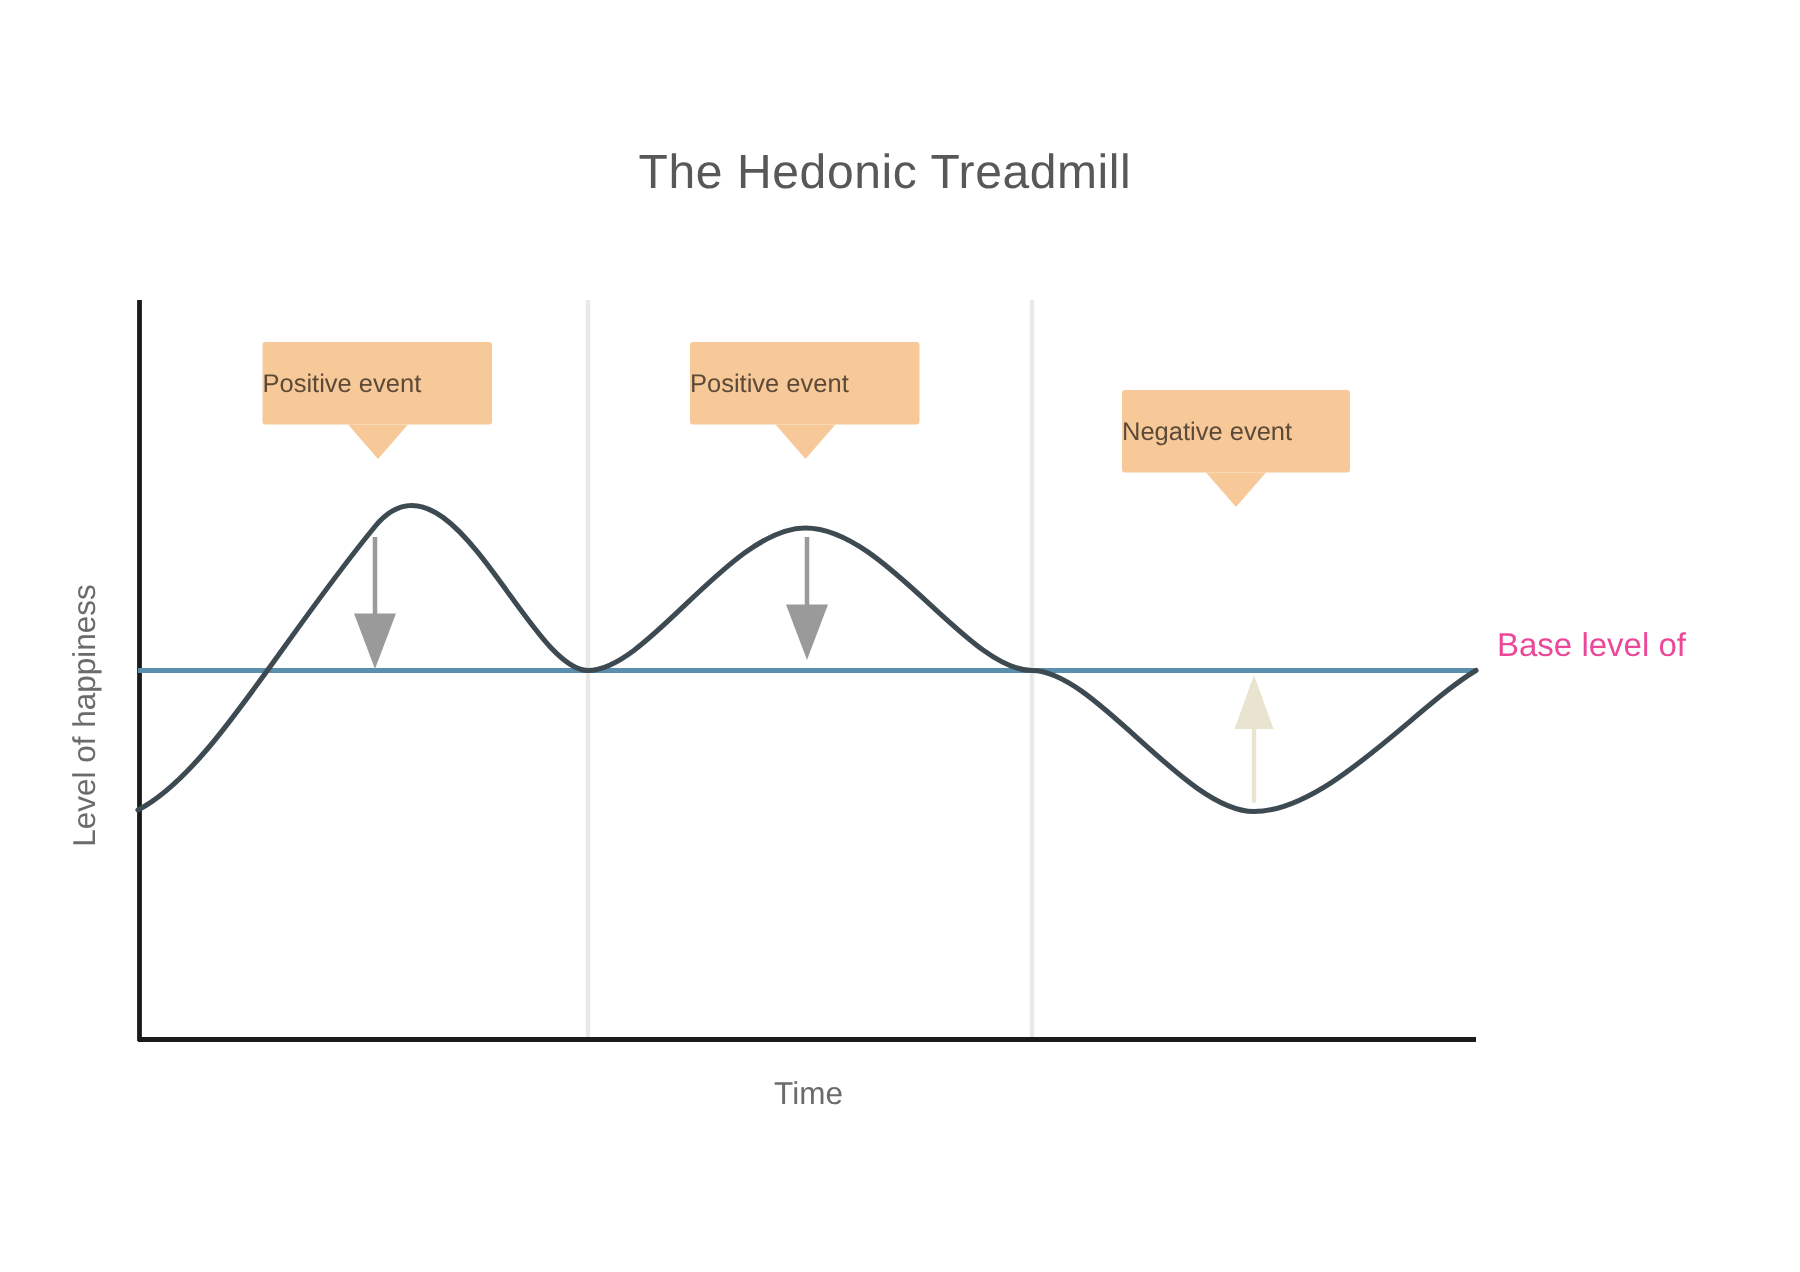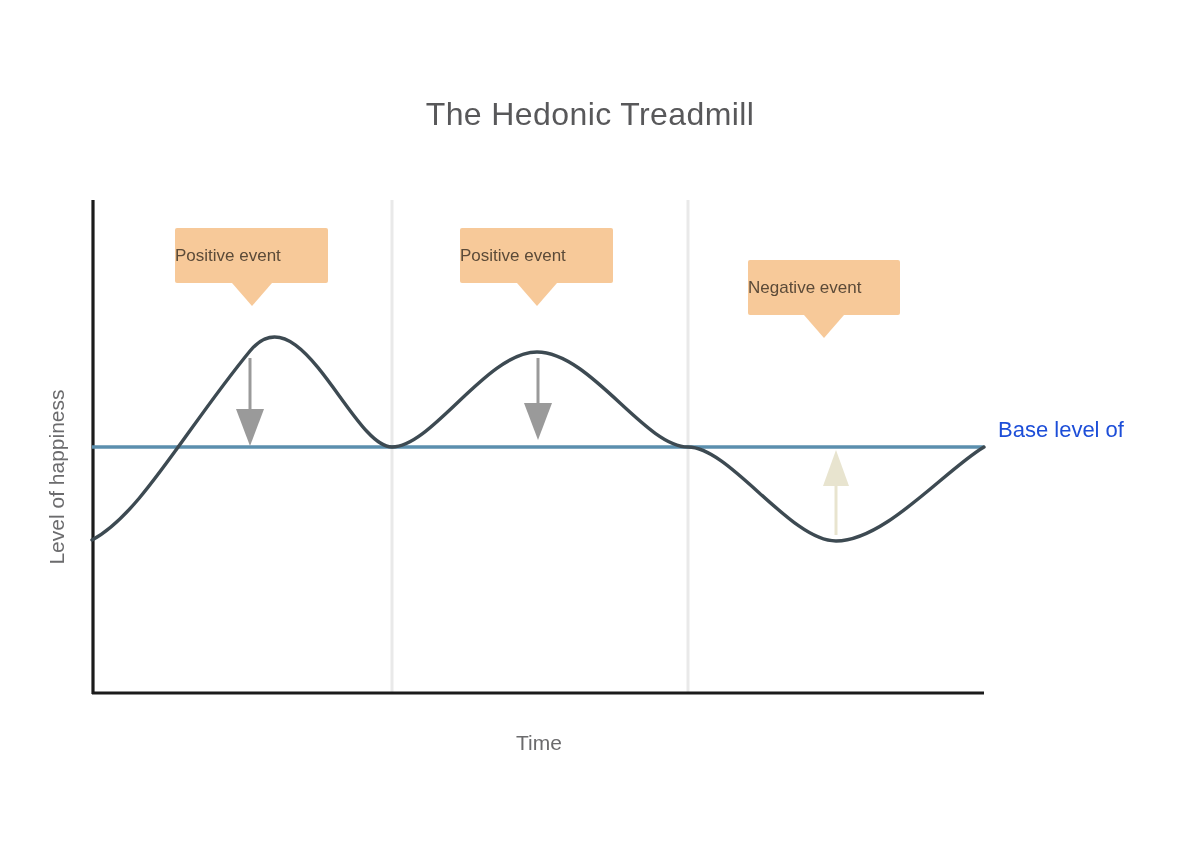--- a/index.html
+++ b/index.html
@@ -8,30 +8,30 @@
     font-family:"Liberation Sans", sans-serif;
     overflow:hidden;position:relative;
   }
   #stage{position:absolute;left:0;top:0;width:1200px;height:848px;}
   #chart-title{
     position:absolute;left:0;top:96px;width:1180px;text-align:center;
     font-size:32px;color:#58585a;letter-spacing:.4px;font-weight:400;
   }
   #xaxis-label{
     position:absolute;left:0;top:718px;width:1078px;text-align:center;
-    font-size:21px;color:#6b6b6d;margin-top:13px;
+    font-size:21px;color:#6b6b6d;
   }
   #yaxis-label{
     position:absolute;left:-63px;top:465px;width:240px;text-align:center;
     font-size:21px;color:#6b6b6d;
     transform:rotate(-90deg);transform-origin:center center;
   }
   #base-label{
     position:absolute;left:998px;top:414px;width:190px;
-    font-size:22px;color:#1d4ed8;line-height:31px;
+    font-size:22px;color:#ec4899;line-height:31px;
   }
   .callout{
     position:absolute;background:#f7c999;border-radius:2px;
     display:flex;align-items:center;justify-content:flex-start;
   }
   .callout-text{
     font-size:17px;color:#5b4a38;white-space:nowrap;
   }
   .callout-tail{
     position:absolute;top:100%;left:50%;margin-left:-20px;

